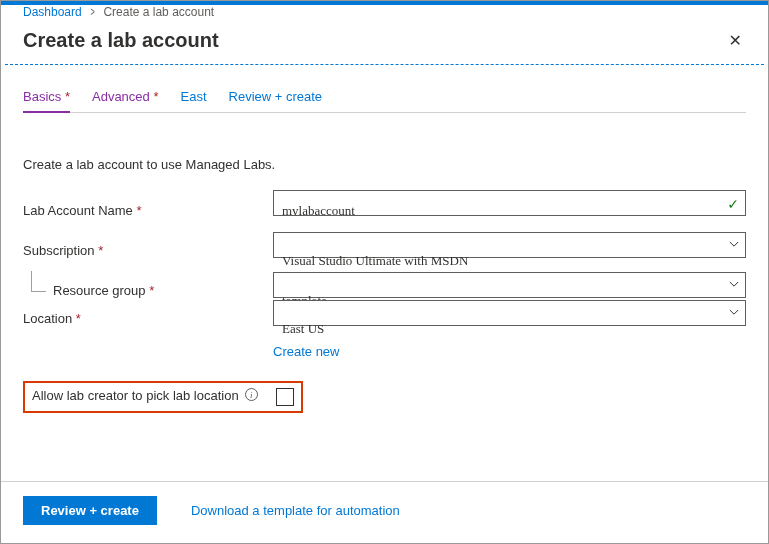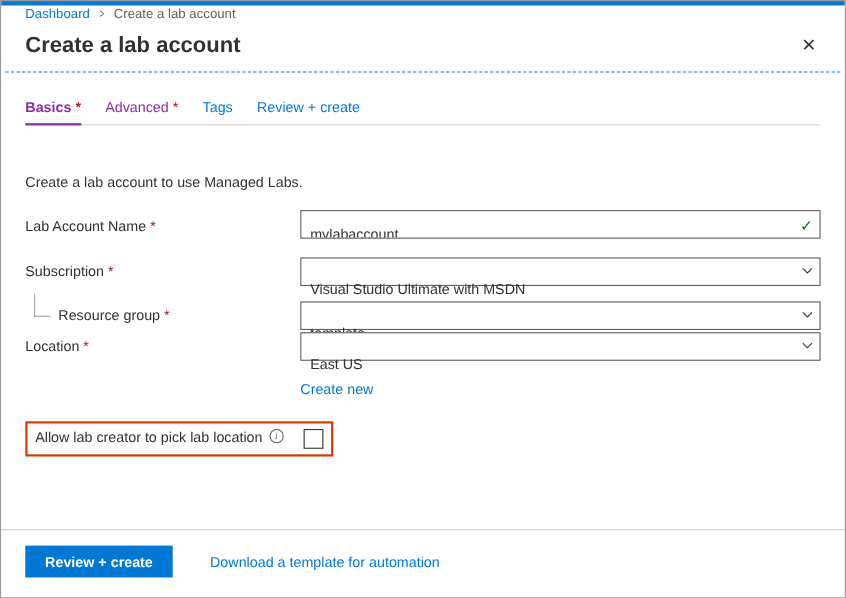--- a/index.html
+++ b/index.html
@@ -47,34 +47,34 @@
     border-bottom: 1px solid #d2d0ce;
     margin-bottom: 14px;
   }
   .tab {
     padding: 6px 0 8px 0;
     font-size: 13px;
     color: #0078d4;
     cursor: pointer;
     position: relative;
   }
-  .tab.active { color: #8a2da5; font-weight: 700; }
+  .tab.active { color: #8a2da5; font-weight: 400; }
   .tab.active::after {
     content: "";
     position: absolute;
     left: 0; right: 0; bottom: -1px;
     height: 2px;
     background: #8a2da5;
   }
   .tab.purple { color: #8a2da5; }
   .req { color: #a4262c; }
   .intro { margin-bottom: 18px; font-size: 13px; margin-top: 44px; }
   .form-row {
     display: flex;
-    align-items: center;
+    align-items: flex-end;
     margin-bottom: 14px;
   }
   .form-label {
     width: 250px;
     flex-shrink: 0;
     font-size: 13px;
   }
   .indent {
     margin-left: 30px;
     position: relative;
@@ -90,21 +90,21 @@
   .form-field {
     flex: 1;
     position: relative;
   }
   .text-input, .select-input {
     width: 100%;
     height: 26px;
     border: 1px solid #605e5c;
     padding: 16px 28px 0 8px;
     font-size: 13px;
-    font-family: Liberation Sans, sans-serif;
+    font-family: Liberation Serif, serif;
     background: #fff;
     color: #323130;
   }
   .input-icon {
     position: absolute;
     right: 7px; top: 50%;
     transform: translateY(-50%);
     pointer-events: none;
   }
   .chevron {
@@ -186,21 +186,21 @@
 <hr class="dash-divider">
 
 <div class="content">
   <div class="tabs">
     <div class="tab active">
       <span>Basics</span> <span class="req">*</span>
     </div>
     <div class="tab purple">
       <span>Advanced</span> <span class="req">*</span>
     </div>
-    <div class="tab">Tags</div>
+    <div class="tab">East</div>
     <div class="tab">Review + create</div>
   </div>
 
   <p class="intro">Create a lab account to use Managed Labs.</p>
 
   <div class="form-row">
     <div class="form-label">
       <span>Lab Account Name</span> <span class="req">*</span>
     </div>
     <div class="form-field">

